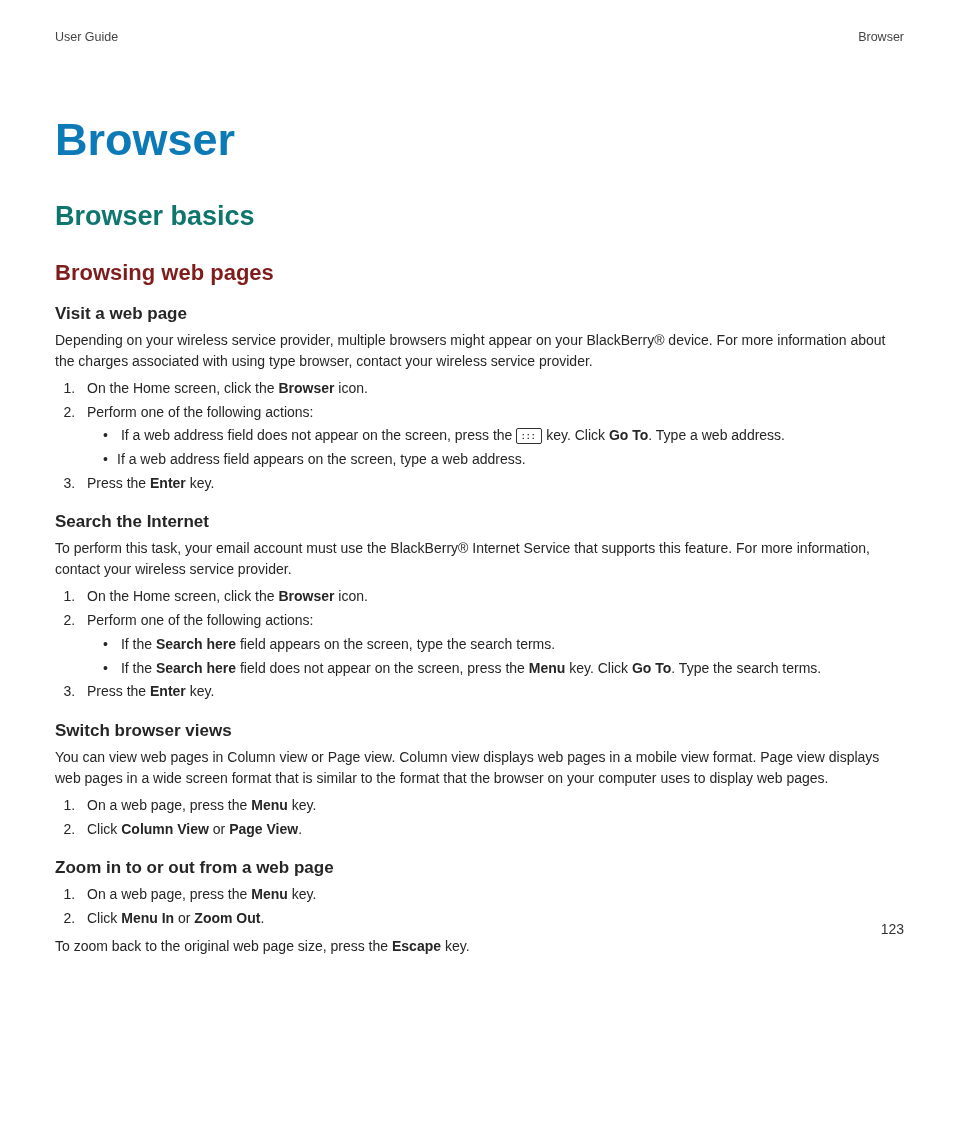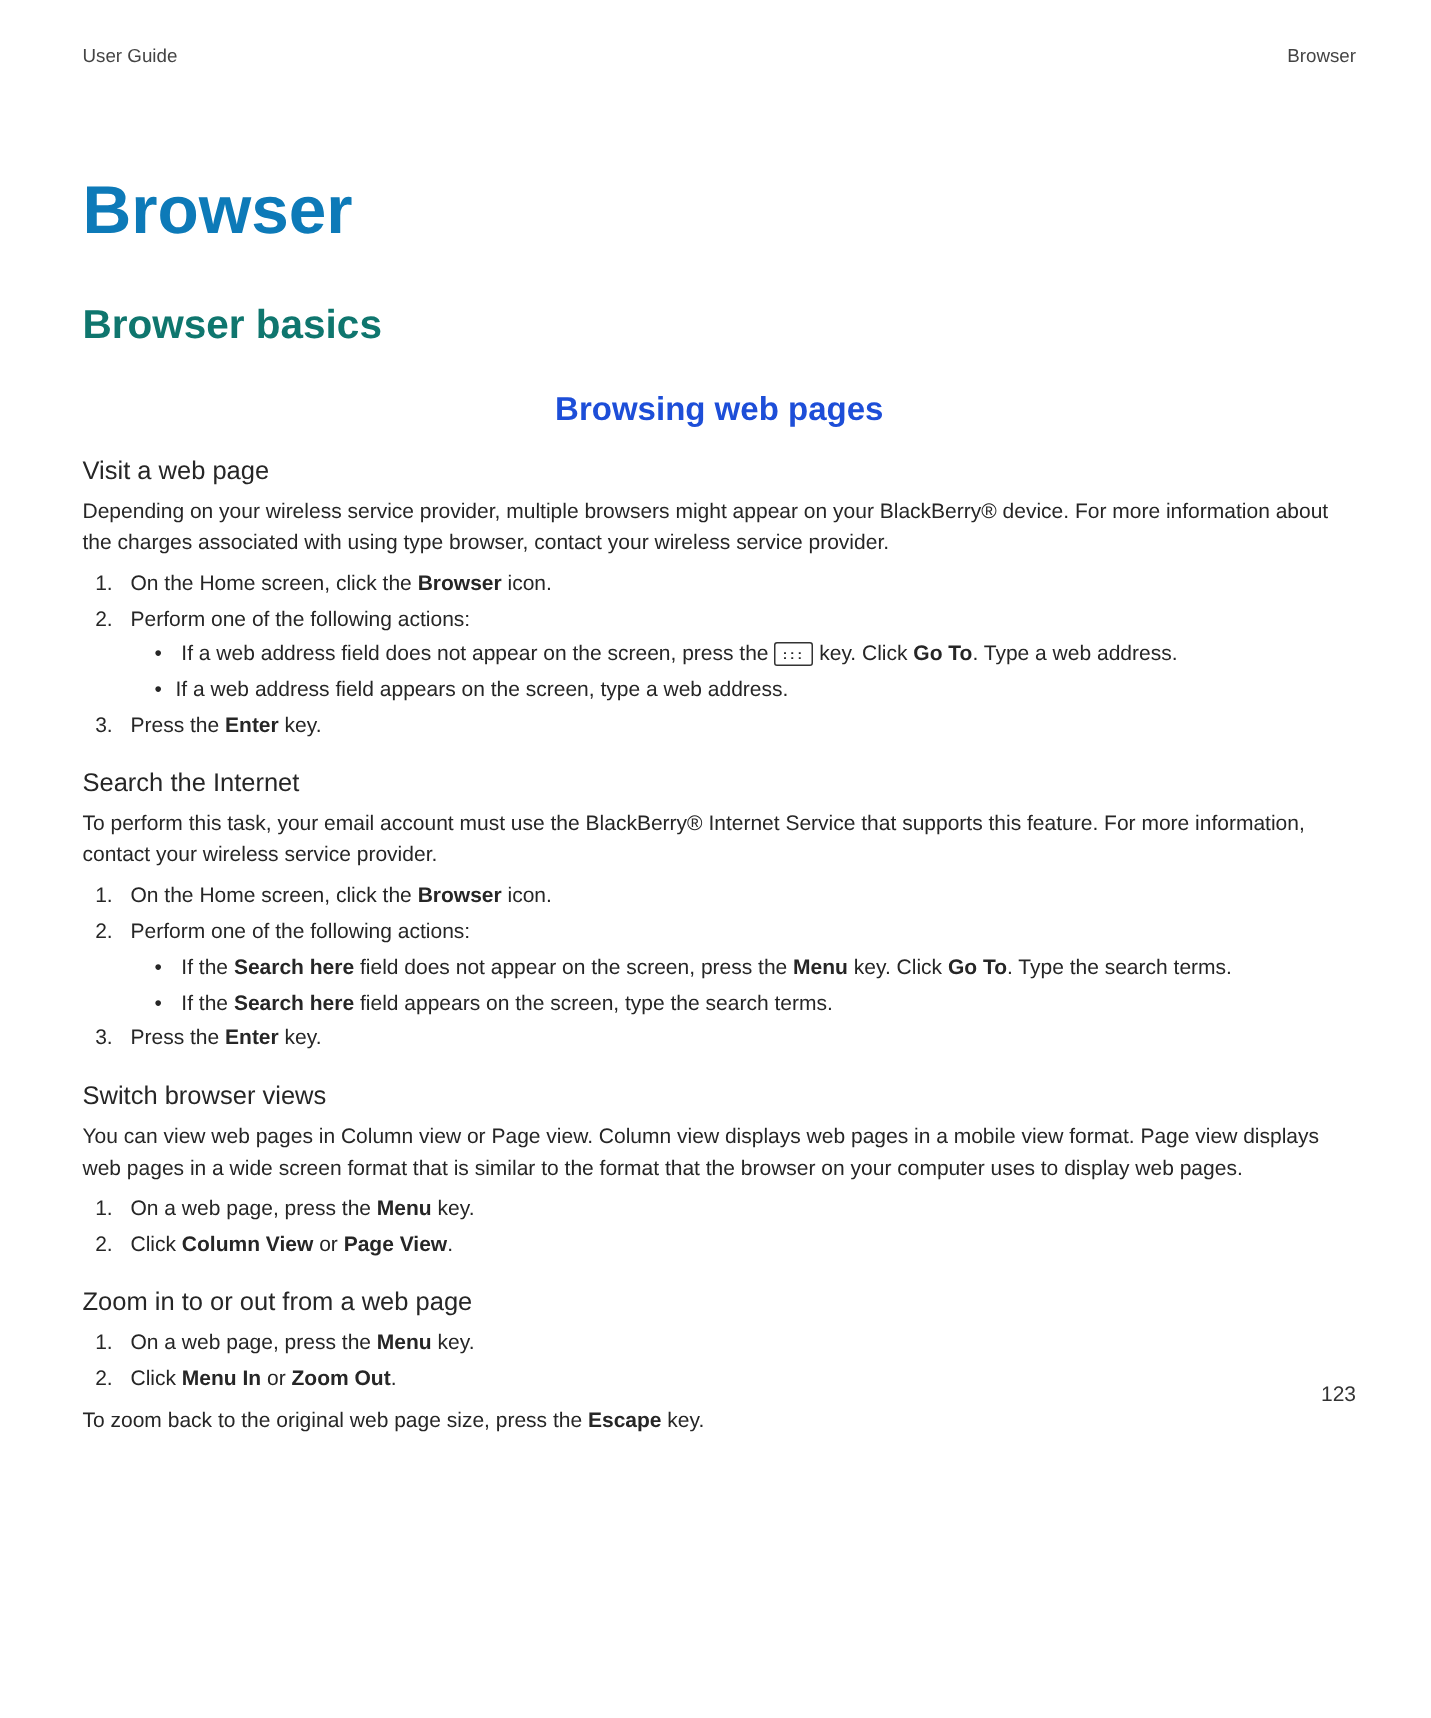--- a/index.html
+++ b/index.html
@@ -29,30 +29,29 @@
     font-weight: 600;
     margin: 0 0 35px 0;
   }
   h2.section {
     color: #0f766e;
     font-size: 27px;
     font-weight: 600;
     margin: 0 0 28px 0;
   }
   h3.subsection {
-    color: #1d4ed8;
+    color: #7f1d1d;
     font-size: 22px;
     font-weight: 700;
     margin: 0 0 12px 0;
-    text-align: center;
   }
   h4.topic {
     color: #262626;
     font-size: 17px;
-    font-weight: 400;
+    font-weight: 700;
     margin: 18px 0 6px 0;
   }
   p.body {
     font-size: 14px;
     line-height: 1.5;
     margin: 6px 0;
   }
   ol.steps {
     font-size: 14px;
     line-height: 1.55;
@@ -143,24 +142,24 @@
   <h4 class="topic">Search the Internet</h4>
   <p class="body">To perform this task, your email account must use the BlackBerry® Internet Service that supports this feature. For more information, contact your wireless service provider.</p>
   <ol class="steps">
     <li>
       <span>On the Home screen, click the </span><span class="b">Browser</span><span> icon.</span>
     </li>
     <li>
       <span>Perform one of the following actions:</span>
       <ul class="sub">
         <li>
-          <span>If the </span><span class="b">Search here</span><span> field does not appear on the screen, press the </span><span class="b">Menu</span><span> key. Click </span><span class="b">Go To</span><span>. Type the search terms.</span>
+          <span>If the </span><span class="b">Search here</span><span> field appears on the screen, type the search terms.</span>
         </li>
         <li>
-          <span>If the </span><span class="b">Search here</span><span> field appears on the screen, type the search terms.</span>
+          <span>If the </span><span class="b">Search here</span><span> field does not appear on the screen, press the </span><span class="b">Menu</span><span> key. Click </span><span class="b">Go To</span><span>. Type the search terms.</span>
         </li>
       </ul>
     </li>
     <li>
       <span>Press the </span><span class="b">Enter</span><span> key.</span>
     </li>
   </ol>
 
   <h4 class="topic">Switch browser views</h4>
   <p class="body">You can view web pages in Column view or Page view. Column view displays web pages in a mobile view format. Page view displays web pages in a wide screen format that is similar to the format that the browser on your computer uses to display web pages.</p>

